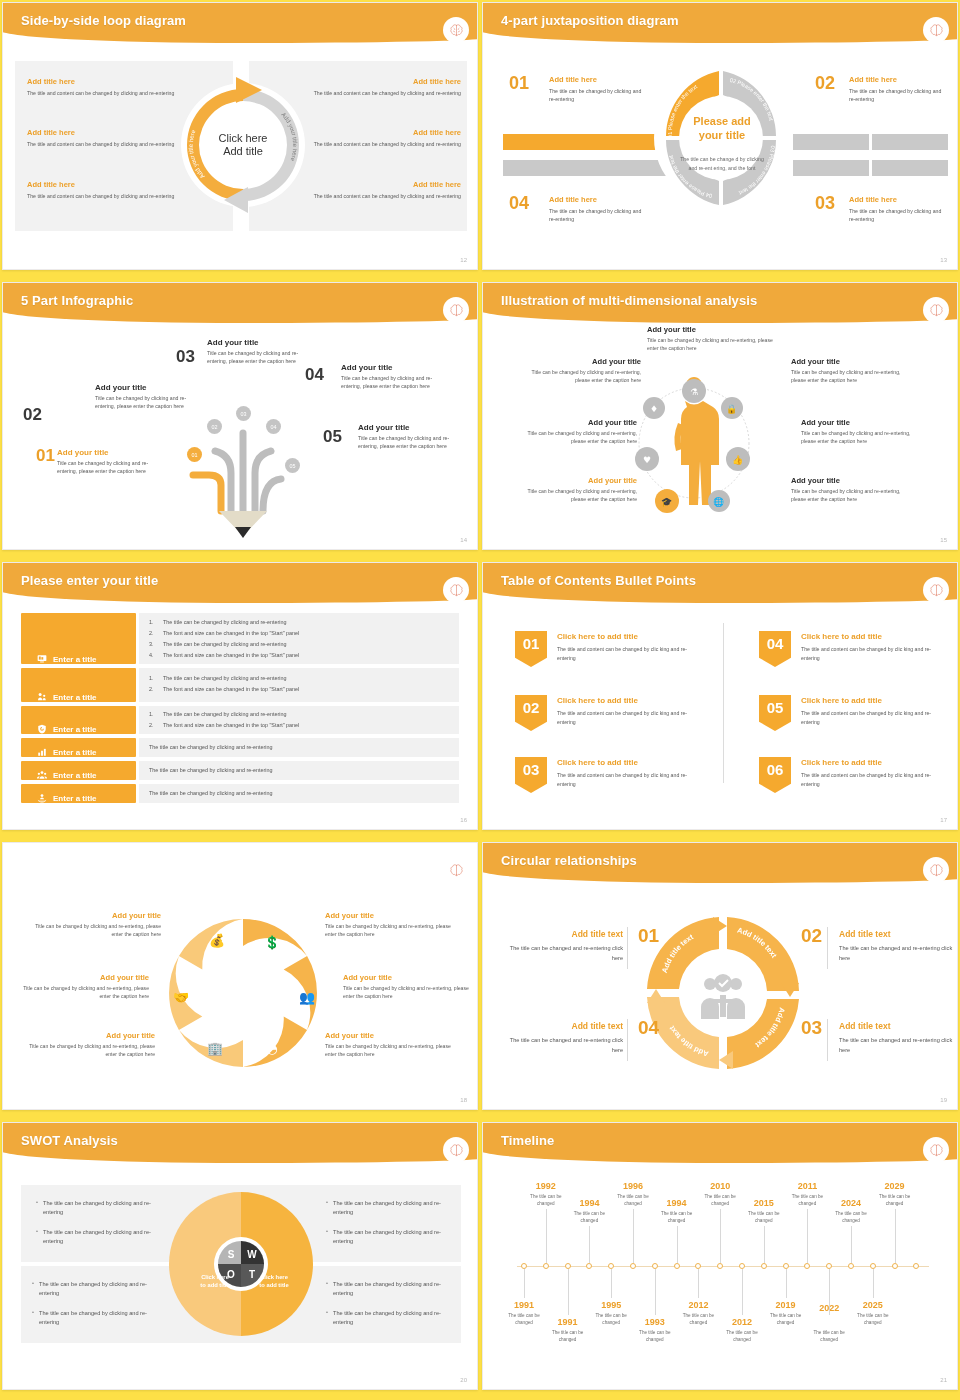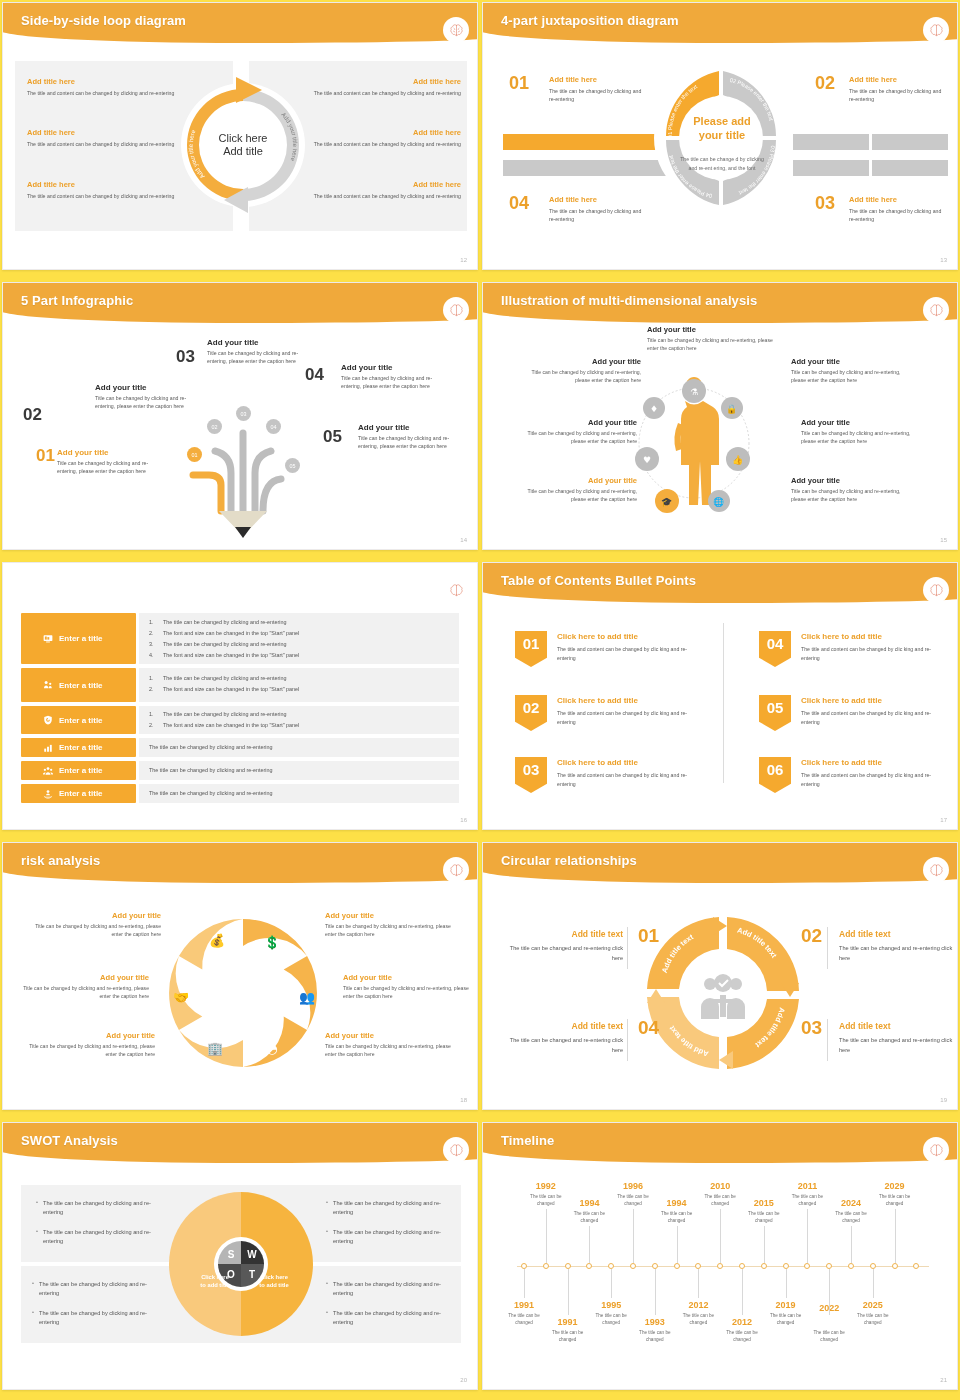--- a/index.html
+++ b/index.html
@@ -54,21 +54,21 @@
   .s3-node { position: absolute; width: 15px; height: 15px; border-radius: 50%; background: #c4c4c4;
              color: #fff; font-size: 5.4px; display: flex; align-items: center; justify-content: center; }
 
   
   .s4-b { position: absolute; width: 118px; }
   .s4-b .ttl { color: #2f2f2f; font-size: 7.6px; margin-bottom: 2px; }
   .s4-b .bdy { font-size: 5.1px; line-height: 1.6; }
   .s4-b.or .ttl { color: #ECA02A; }
   .s4-b.rt { text-align: right; }
   .s5-btn { position: absolute; left: 0; background: #F5A92E; border-radius: 1px;
-            display: flex; align-items: center; gap: 6px; padding-left: 22px; }
+            display: flex; align-items: flex-end; gap: 6px; padding-left: 16px; }
   .s5-btn span { color: #fff; font-size: 8px; font-weight: bold; }
   .s5-txt { position: absolute; background: #f1f1f1; }
   .s5-li { position: absolute; color: #555; font-size: 5.4px; }
   .s5-li .no { position: absolute; left: 0; }
 
   
   .s6-it { position: absolute; width: 190px; }
   .s6-badge { position: absolute; left: 0; top: 0; width: 32px; height: 36px; background: #F5A92E;
               clip-path: polygon(0 0,100% 0,100% 74%,50% 100%,0 74%);
               color: #fff; font-size: 15px; font-weight: bold; display: flex;
@@ -390,20 +390,24 @@
         <text x="16" y="102">♥</text>
         <text x="36" y="144">🎓</text>
       </g>
     </svg>
     <div class="pgnum">15</div>
    </div>
   </div>
 
   <div class="slide">
    <div class="slide-inner">
+    <div class="hdr">
+      <div class="hdr-bg"></div>
+      <div class="hdr-title">Please enter your title</div>
+    </div>
     <div class="brainwrap">
       <svg width="17" height="17" viewBox="0 0 24 24">
             <g fill="none" stroke="#E07A5F" stroke-width=".8">
         <path d="M12 4v16"></path>
               <path d="M12 5c-2-2-5-1-5.5 1.6C4.5 7 3.5 9 4.6 10.6 3.4 12 4 14.4 5.6 15c.2 2 2 3.2 3.8 2.6 1 1.4 2.6 1.2 2.6.4"></path>
         <path d="M12 5c2-2 5-1 5.5 1.6 2 .4 3 2.4 1.9 4 1.2 1.4.6 3.8-1 4.4-.2 2-2 3.2-3.8 2.6-1 1.4-2.6 1.2-2.6.4"></path>
             </g>
           </svg>
     </div>
 
@@ -543,24 +547,20 @@
       <div class="s6-badge">06</div>
       <div class="ttl">Click here to add title</div>
       <div class="bdy">The title and content can be changed by clic king and re-entering</div>
     </div>
     <div class="pgnum">17</div>
    </div>
   </div>
 
   <div class="slide">
    <div class="slide-inner">
-    <div class="hdr">
-      <div class="hdr-bg"></div>
-      <div class="hdr-title">risk analysis</div>
-    </div>
     <div class="brainwrap">
       <svg width="17" height="17" viewBox="0 0 24 24">
             <g fill="none" stroke="#E07A5F" stroke-width=".8">
         <path d="M12 4v16"></path>
               <path d="M12 5c-2-2-5-1-5.5 1.6C4.5 7 3.5 9 4.6 10.6 3.4 12 4 14.4 5.6 15c.2 2 2 3.2 3.8 2.6 1 1.4 2.6 1.2 2.6.4"></path>
         <path d="M12 5c2-2 5-1 5.5 1.6 2 .4 3 2.4 1.9 4 1.2 1.4.6 3.8-1 4.4-.2 2-2 3.2-3.8 2.6-1 1.4-2.6 1.2-2.6.4"></path>
             </g>
           </svg>
     </div>
 

